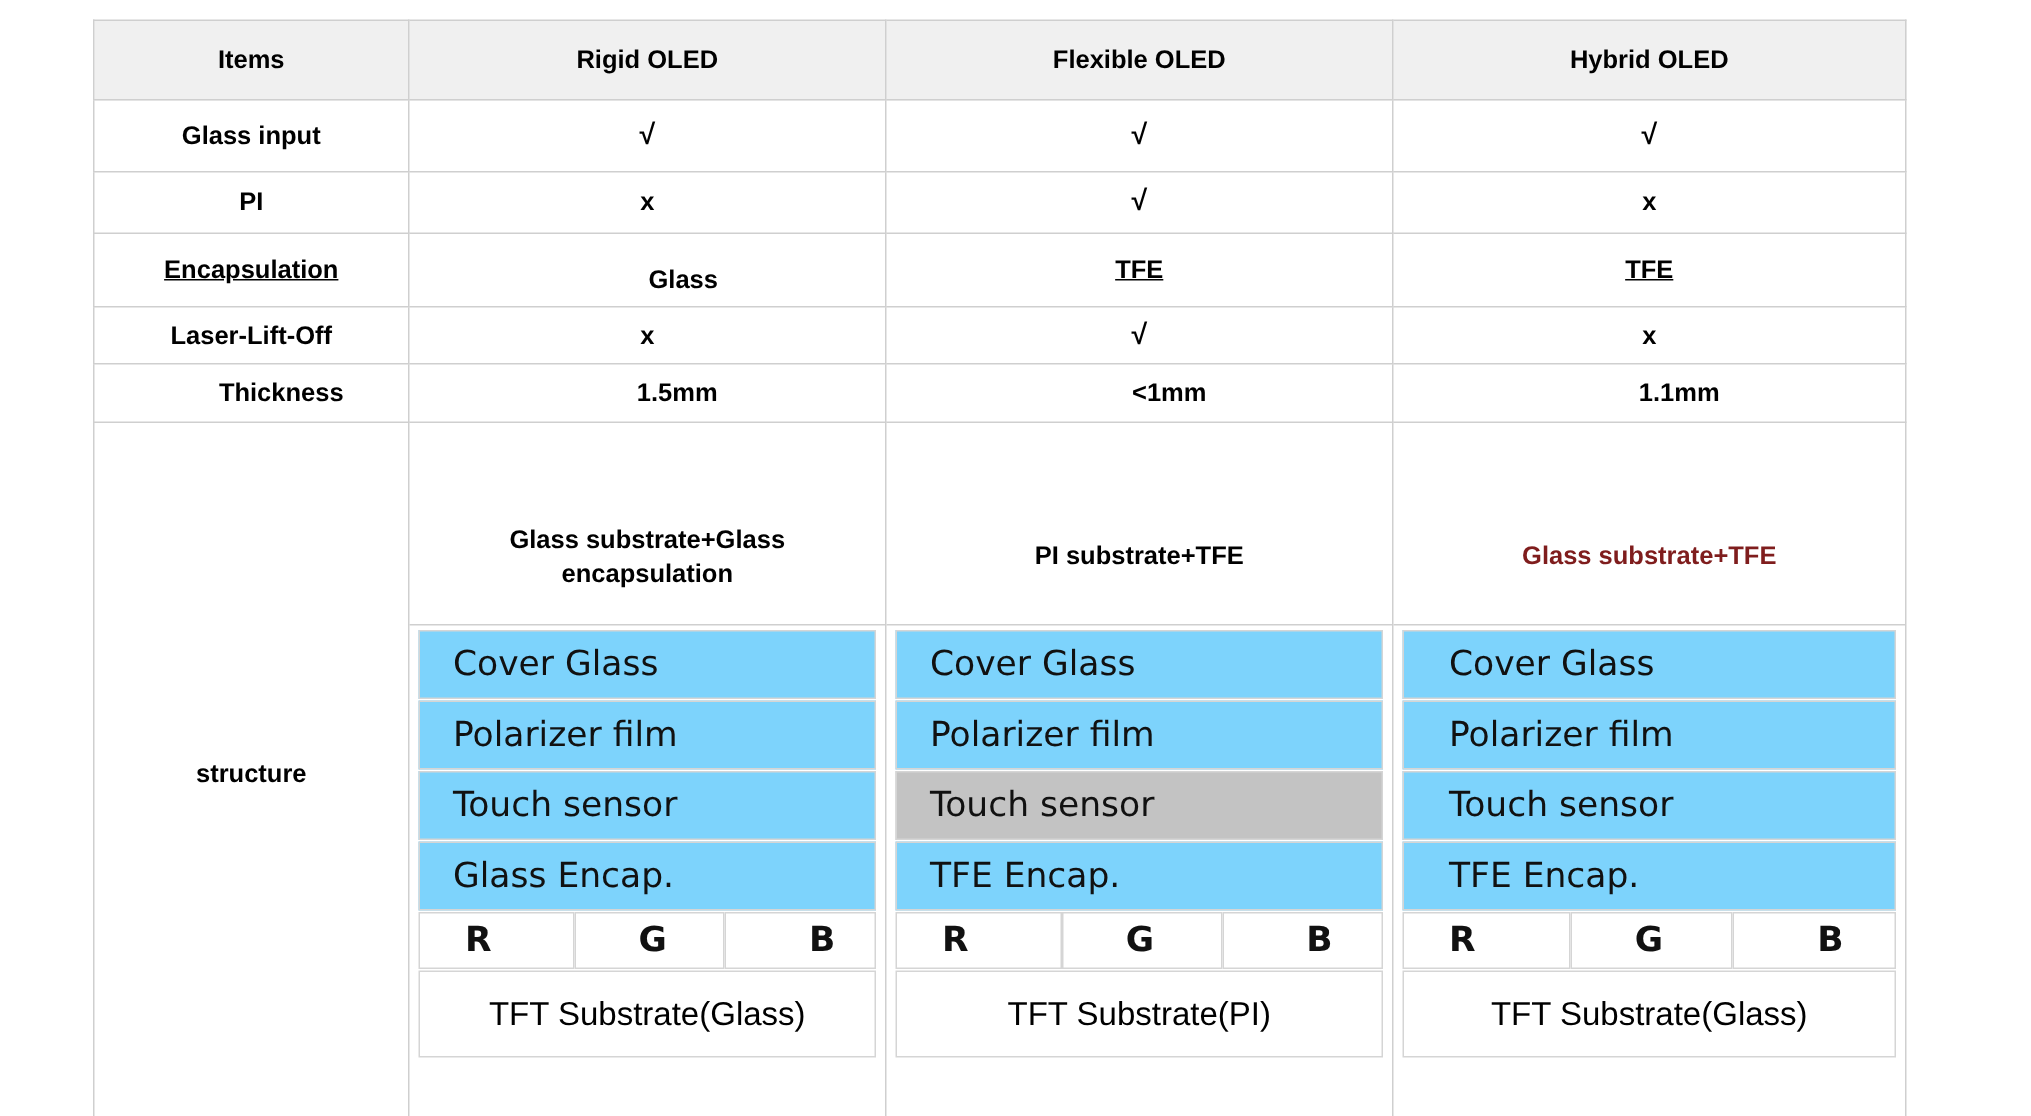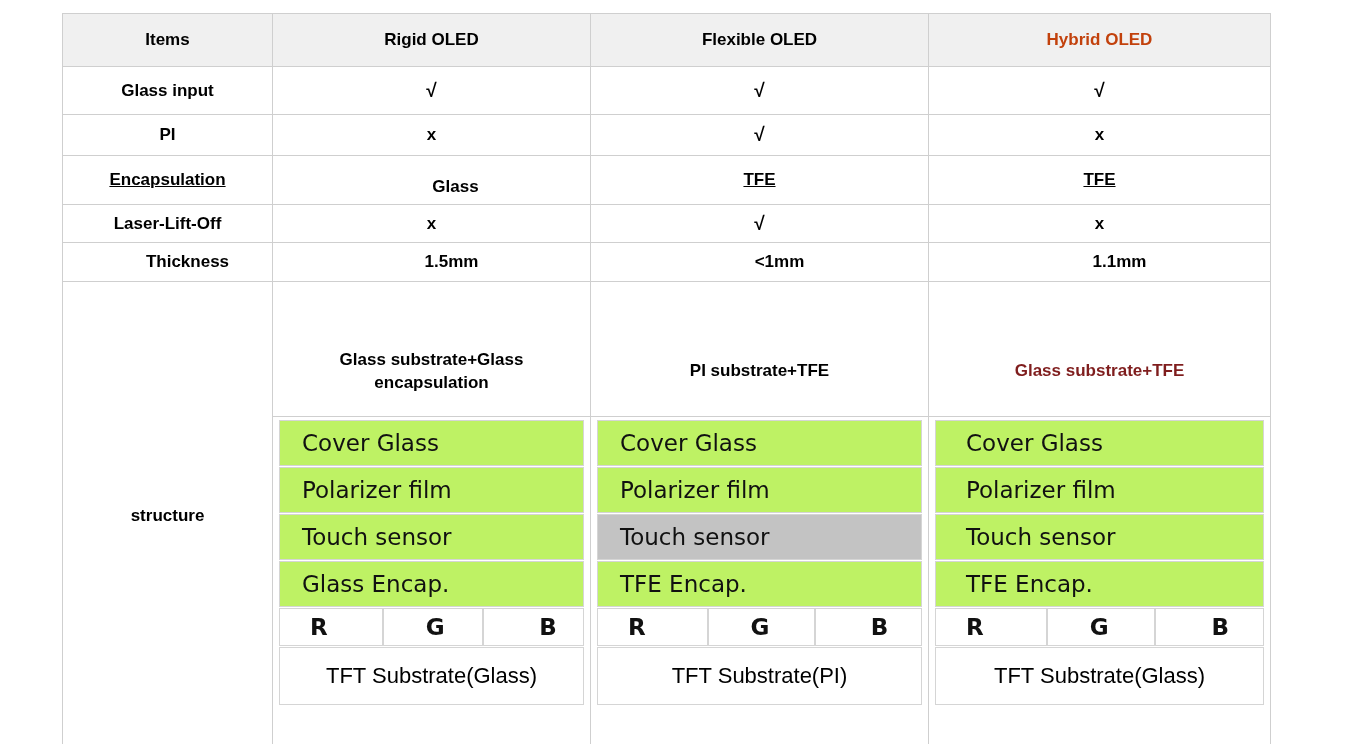--- a/index.html
+++ b/index.html
@@ -41,21 +41,21 @@
     font-weight: bold;
     color: #000000;
     padding: 0;
   }
 
   thead th {
     background: #f0f0f0;
     height: 52px;
     font-size: 17px;
   }
-  thead th.hybrid-head { color: #c2410c; margin-left: 48px; }
+  thead th.hybrid-head { color: #000000; margin-left: 48px; }
 
   td.rowlabel { font-size: 17px; font-weight: bold; }
   td.hybrid { color: #4878ce; }
 
   tr.r-glass    td { height: 47px; }
   tr.r-pi       td { height: 40px; }
   tr.r-encap    td { height: 48px; text-decoration: underline; }
   tr.r-llo      td { height: 37px; }
   tr.r-thick    td { height: 38px; padding-left: 40px; }
 
@@ -90,21 +90,21 @@
   .desc.hybrid { color: #7f1d1d; }
 
   .stack {
     box-sizing: border-box;
     padding: 3px 6px 0 6px;
   }
 
   .layer {
     box-sizing: border-box;
     border: 1px solid #d5d5d5;
-    background: #bef264;
+    background: #7dd3fc;
     height: 46px;
     display: flex;
     align-items: center;
     font-size: 23px;
     font-weight: normal;
     font-family: "DejaVu Sans", sans-serif;
     padding-left: 22px;
     margin-bottom: 1px;
     color: #111111;
   }

